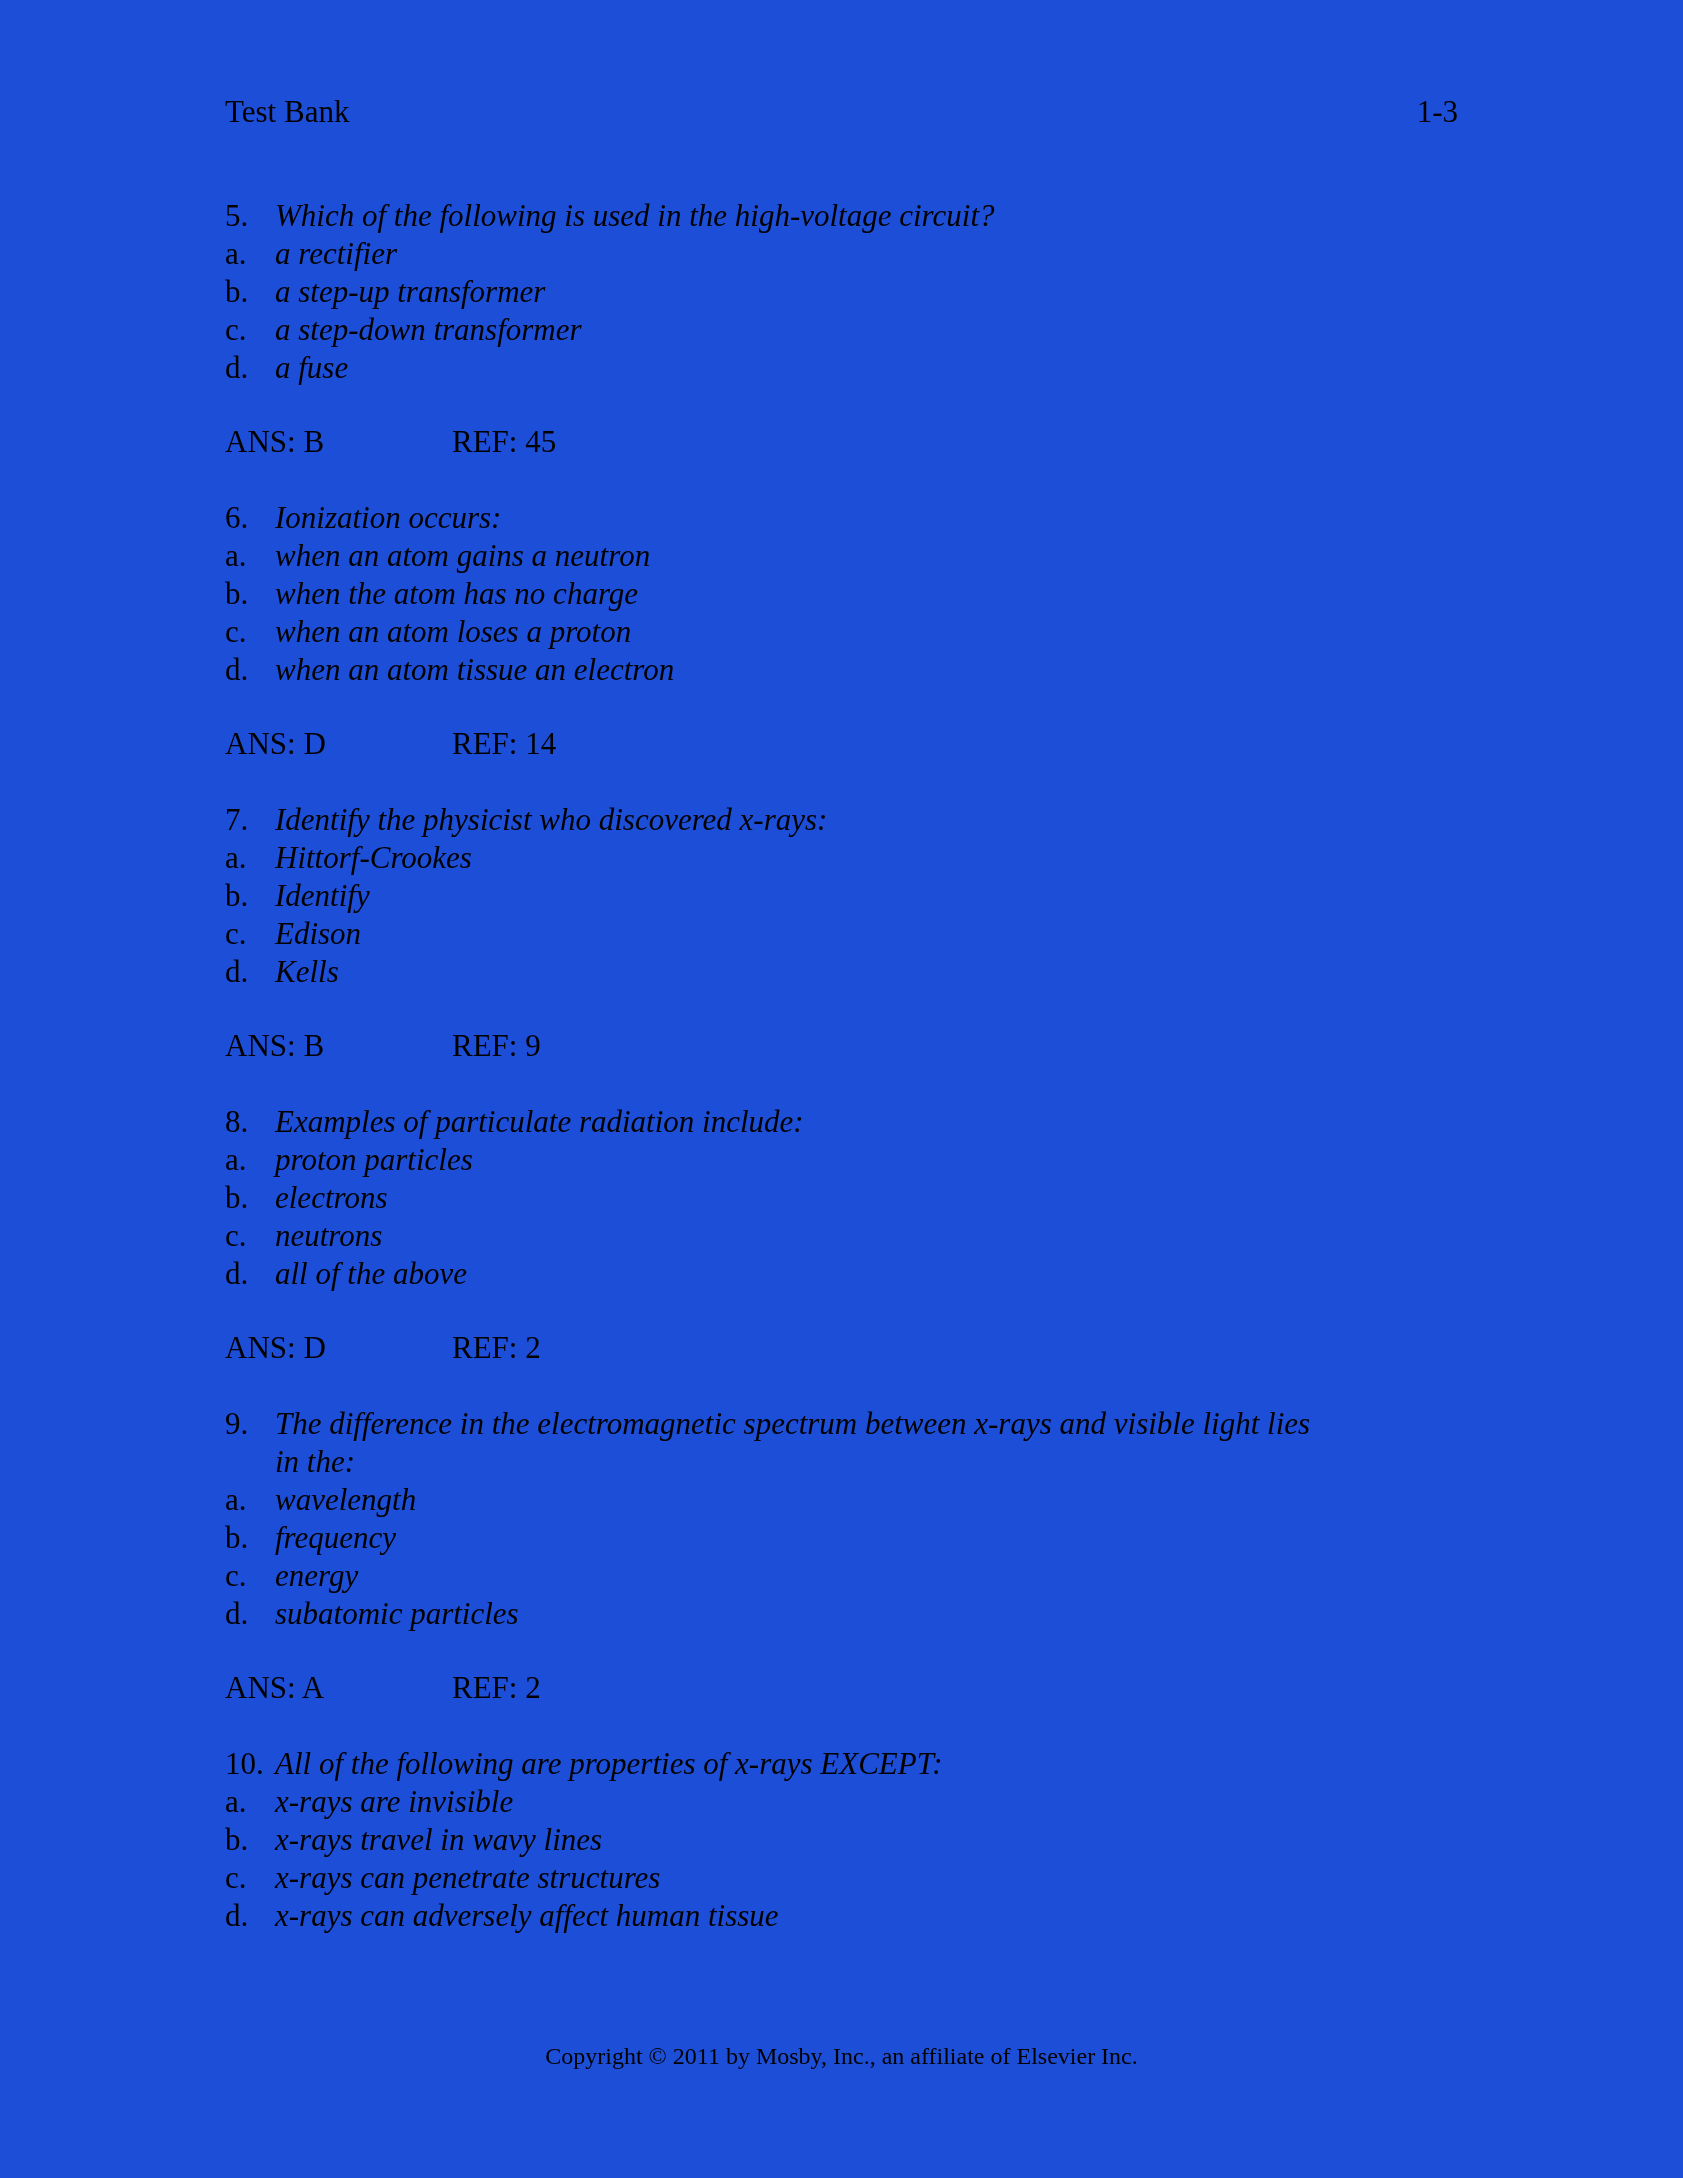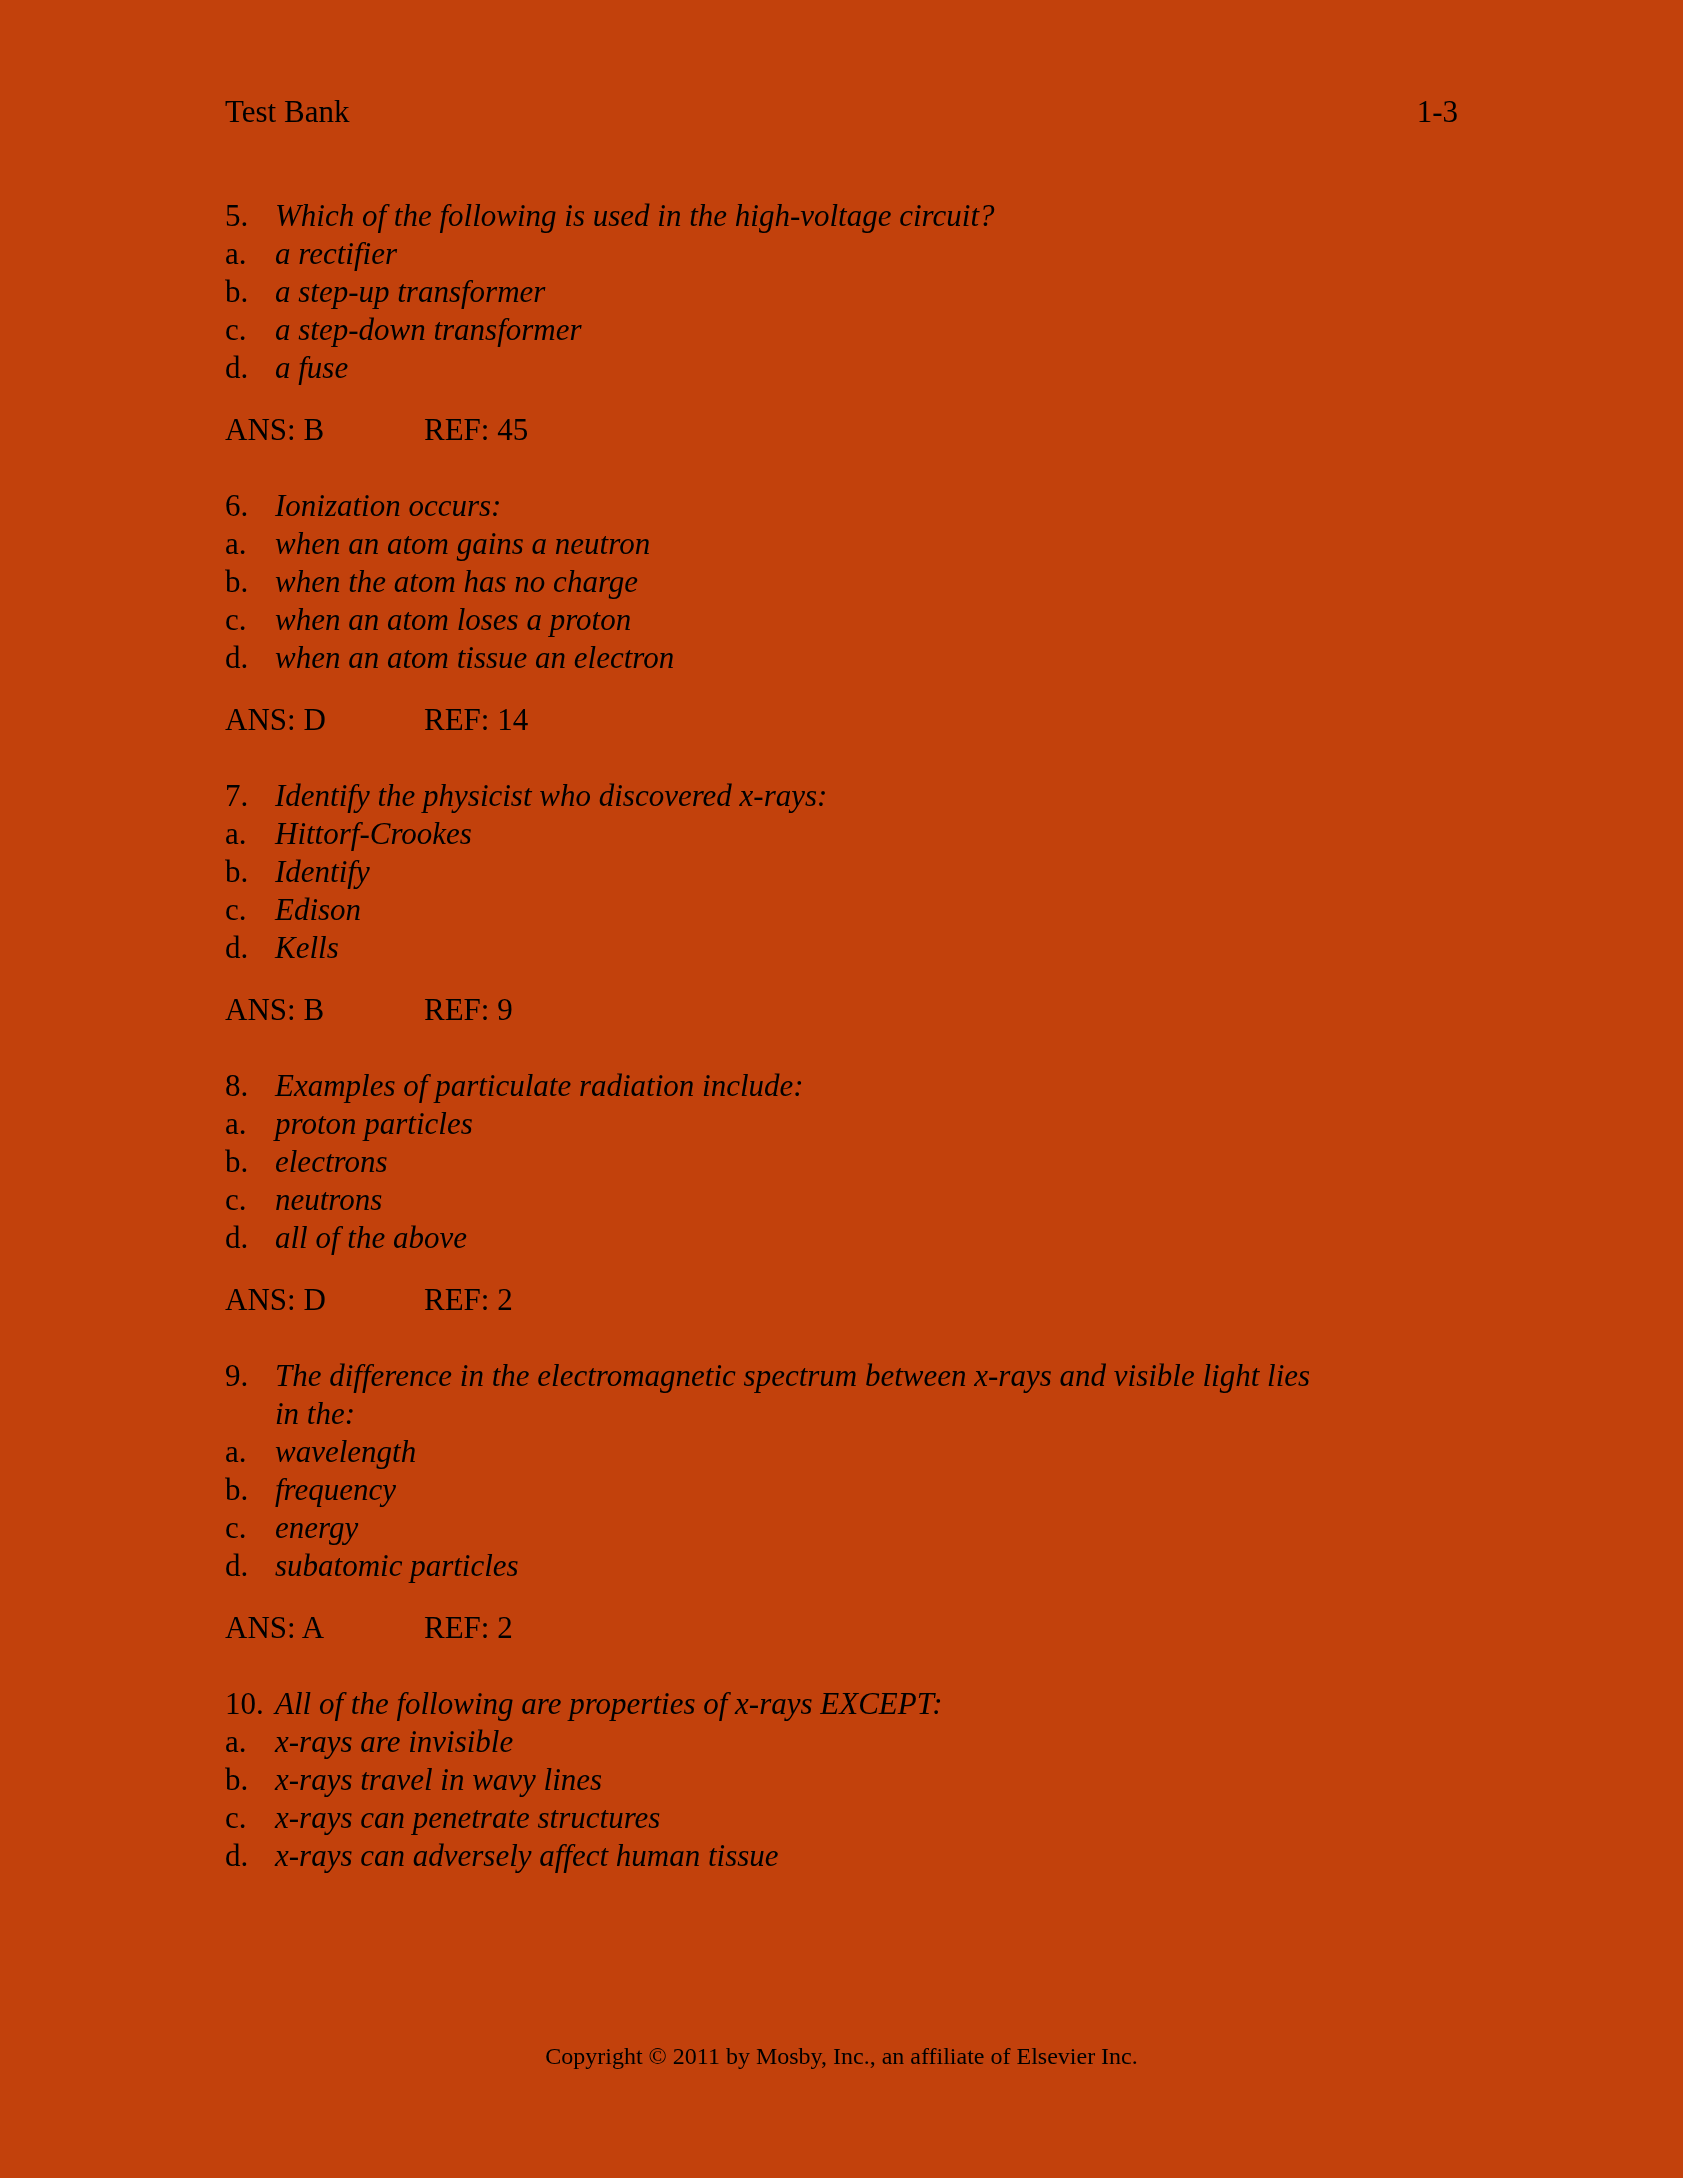--- a/index.html
+++ b/index.html
@@ -1,21 +1,21 @@
 <!DOCTYPE html>
 <html><head>
 <meta charset="utf-8">
 <style>
   html, body { margin: 0; padding: 0; background: #888; }
   .page {
     position: relative;
     width: 1683px;
     height: 2178px;
     margin: 0 auto;
-    background: #c2410c;
+    background: #1d4ed8;
     color: #000000;
     font-family: "Liberation Serif", "DejaVu Serif", serif;
     overflow: hidden;
   }
   .header {
     position: absolute;
     top: 93px;
     left: 225px;
     right: 225px;
     font-size: 31px;
@@ -29,21 +29,21 @@
     left: 225px;
     right: 225px;
     font-size: 31px;
     line-height: 38px;
   }
   .question { margin-top: 38px; }
   .question:first-child { margin-top: 0; }
   .row { display: flex; }
   .num { flex: 0 0 50px; white-space: nowrap; }
   .txt { white-space: nowrap; font-style: italic; }
-  .answer-row { margin-top: 24px; }
+  .answer-row { margin-top: 36px; gap: 28px; }
   .ans { flex: 0 0 199px; white-space: nowrap; }
   .ref { white-space: nowrap; }
   .footer {
     position: absolute;
     top: 2037px;
     left: 0;
     width: 100%;
     text-align: center;
     font-size: 24px;
     line-height: 38px;

